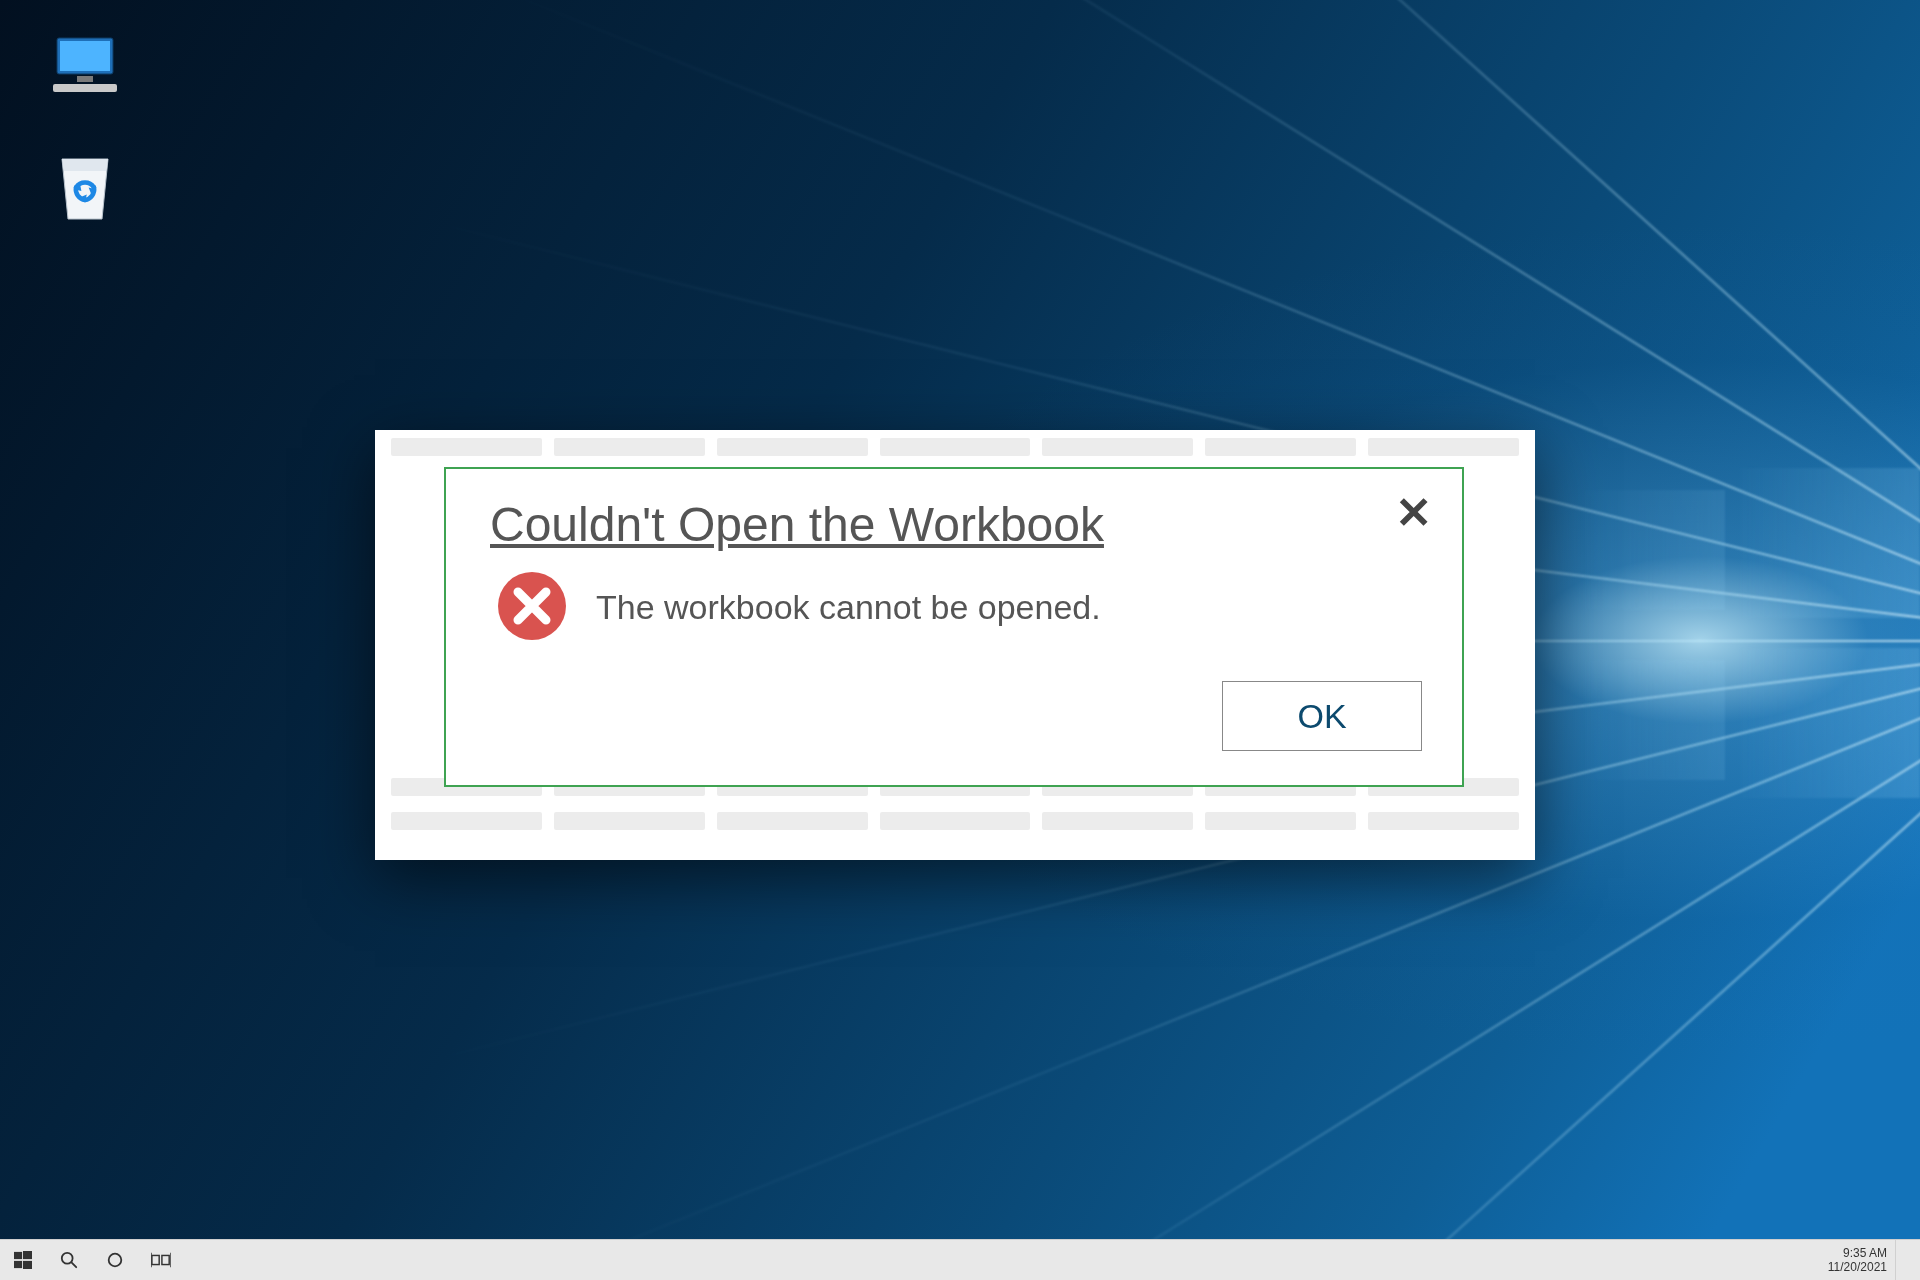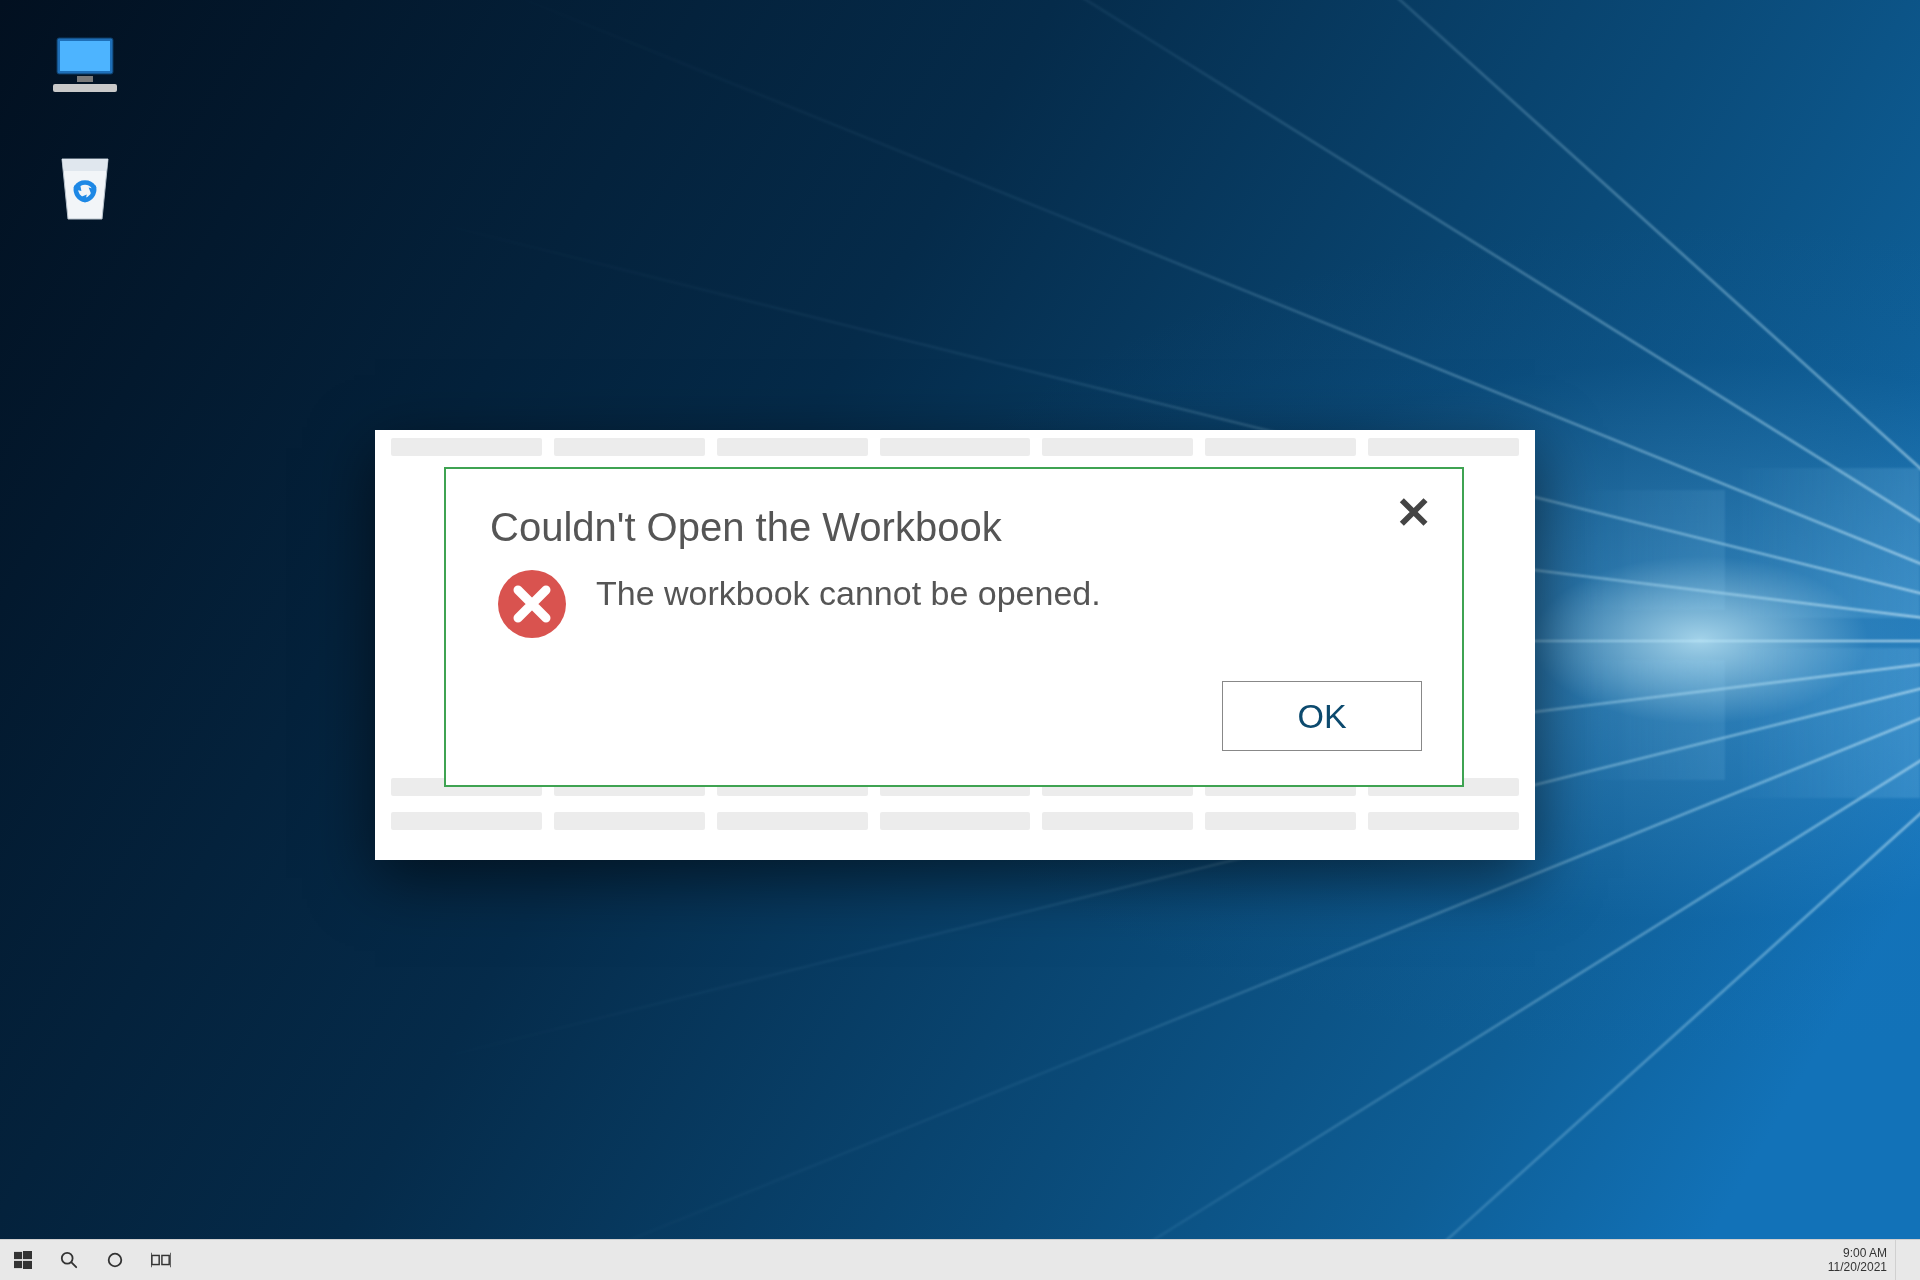--- a/index.html
+++ b/index.html
@@ -89,24 +89,25 @@
     left: 444px;
     top: 467px;
     width: 1020px;
     height: 320px;
     background: #ffffff;
     border: 2px solid #3fa352;
     box-sizing: border-box;
     padding: 28px 40px 28px 40px;
   }
   .dialog-title {
-    font-size: 40px;
+    font-size: 48px;
     font-weight: 400;
     color: #555555;
-    margin: 8px 0 18px 4px;
+    margin: 0 0 18px 4px;
+    text-decoration: underline;
   }
   .dialog-close {
     position: absolute;
     top: 22px;
     right: 30px;
     font-size: 44px;
     line-height: 1;
     color: #444;
     cursor: pointer;
     font-weight: 600;
@@ -116,21 +117,21 @@
     align-items: flex-start;
     gap: 28px;
     margin-left: 10px;
   }
   .err-icon {
     flex: 0 0 auto;
   }
   .dialog-message {
     font-size: 34px;
     color: #555555;
-    margin-top: 6px;
+    margin-top: 18px;
   }
   .dialog-ok {
     position: absolute;
     right: 40px;
     bottom: 34px;
     width: 198px;
     height: 68px;
     border: 1px solid #888;
     background: #fff;
     font-size: 34px;
@@ -310,17 +311,17 @@
       <svg width="20" height="16" viewBox="0 0 22 16">
         <rect x="1" y="3" width="8" height="10" fill="none" stroke="#333" stroke-width="1.6"></rect>
         <rect x="12" y="3" width="8" height="10" fill="none" stroke="#333" stroke-width="1.6"></rect>
         <line x1="0" y1="0" x2="0" y2="16" stroke="#333" stroke-width="1.6"></line>
         <line x1="22" y1="0" x2="22" y2="16" stroke="#333" stroke-width="1.6"></line>
       </svg>
     </span>
   </div>
   <div class="tb-spacer"></div>
   <div class="tb-clock">
-    <div>9:00 AM</div>
+    <div>9:35 AM</div>
     <div>11/20/2021</div>
   </div>
   <div class="tb-notif"></div>
 </div>
 
 </body></html>

